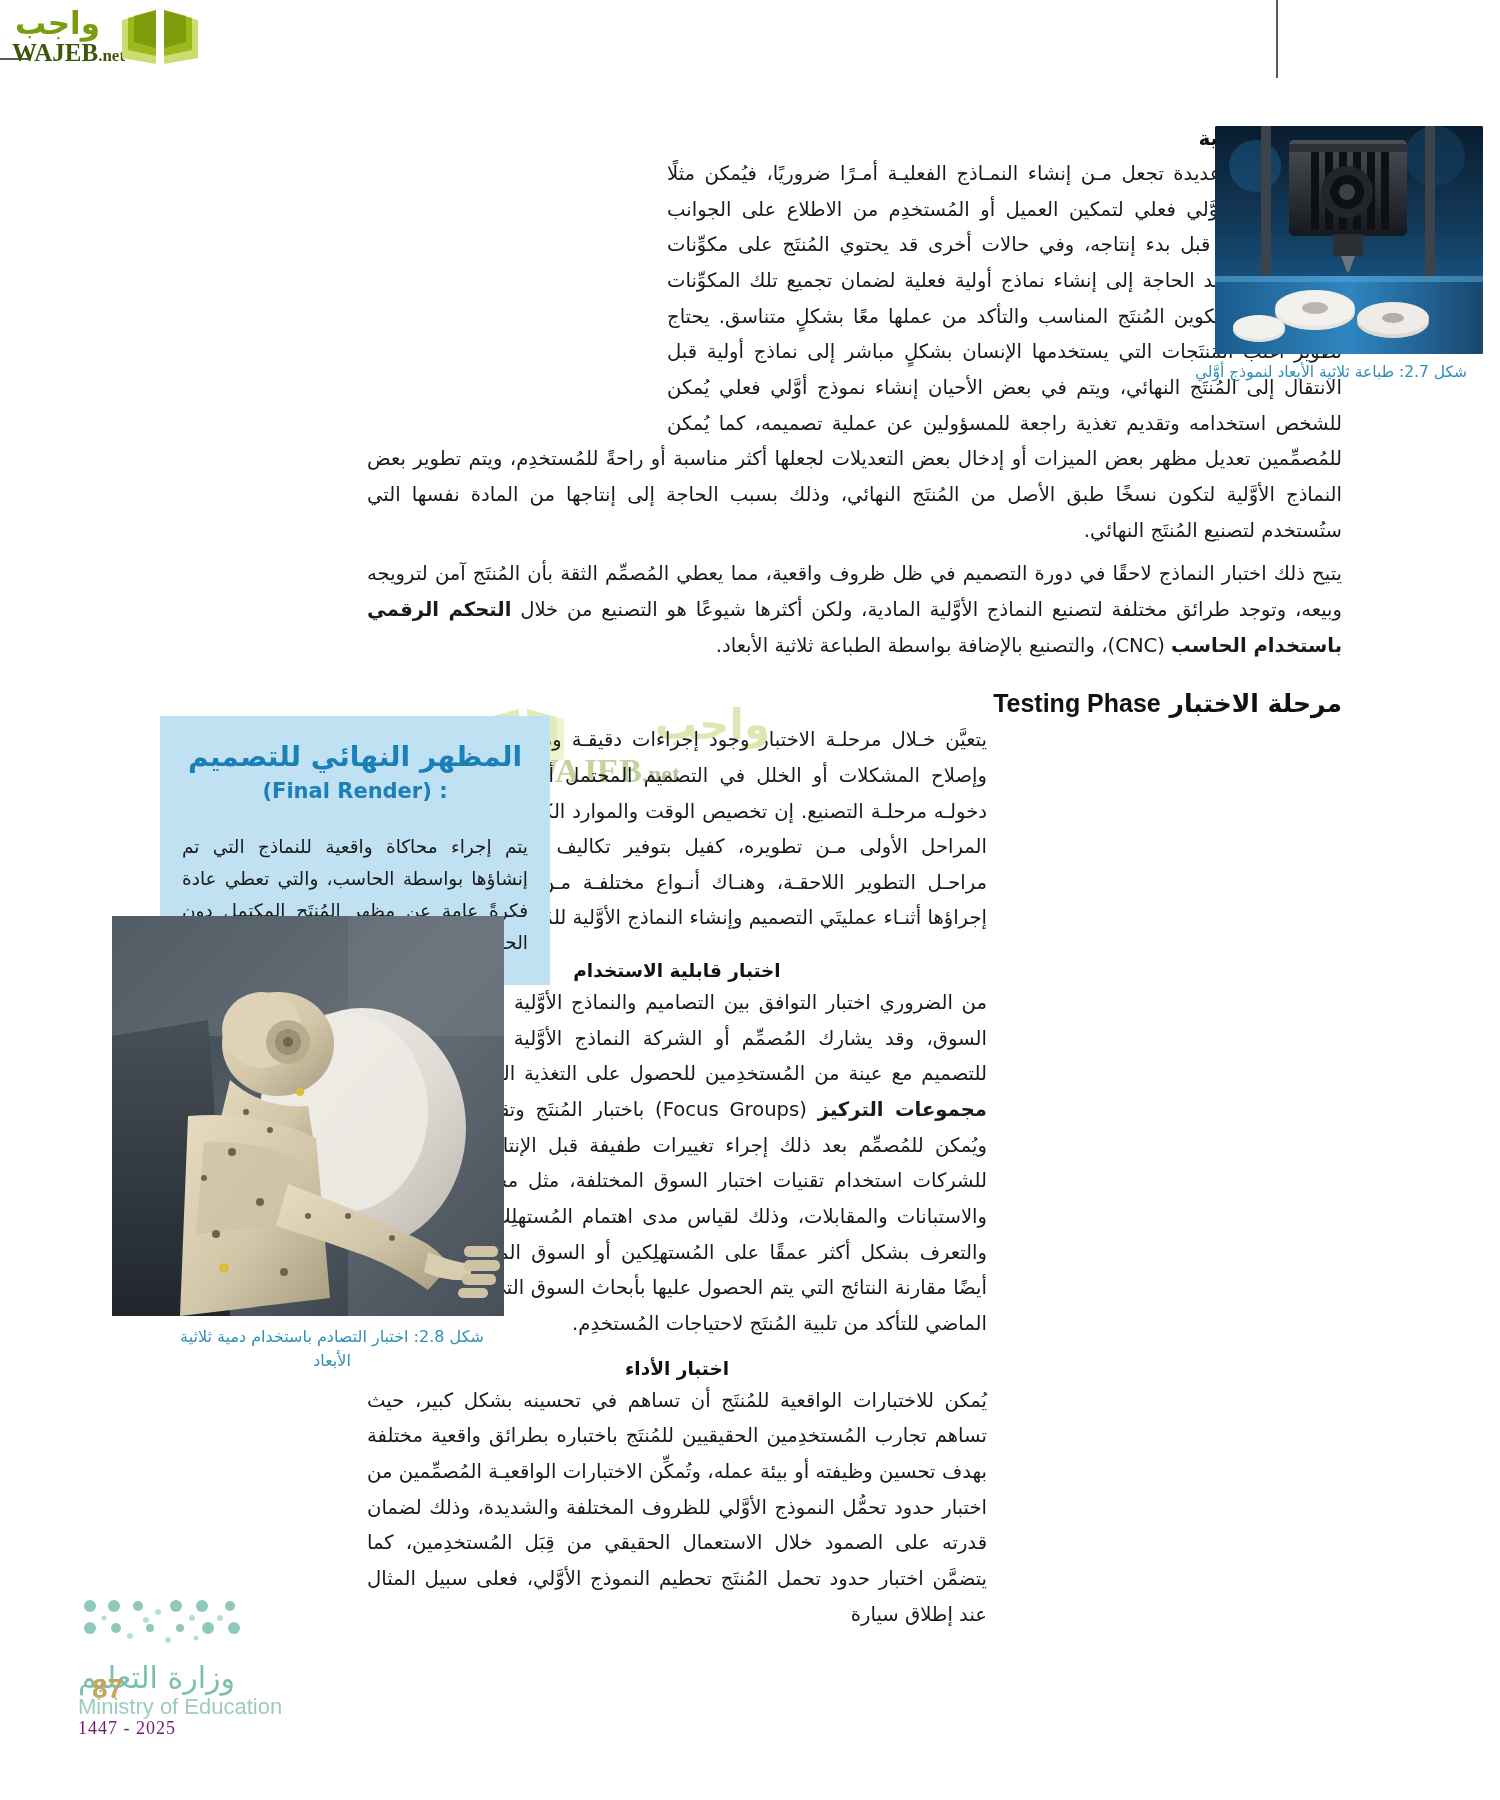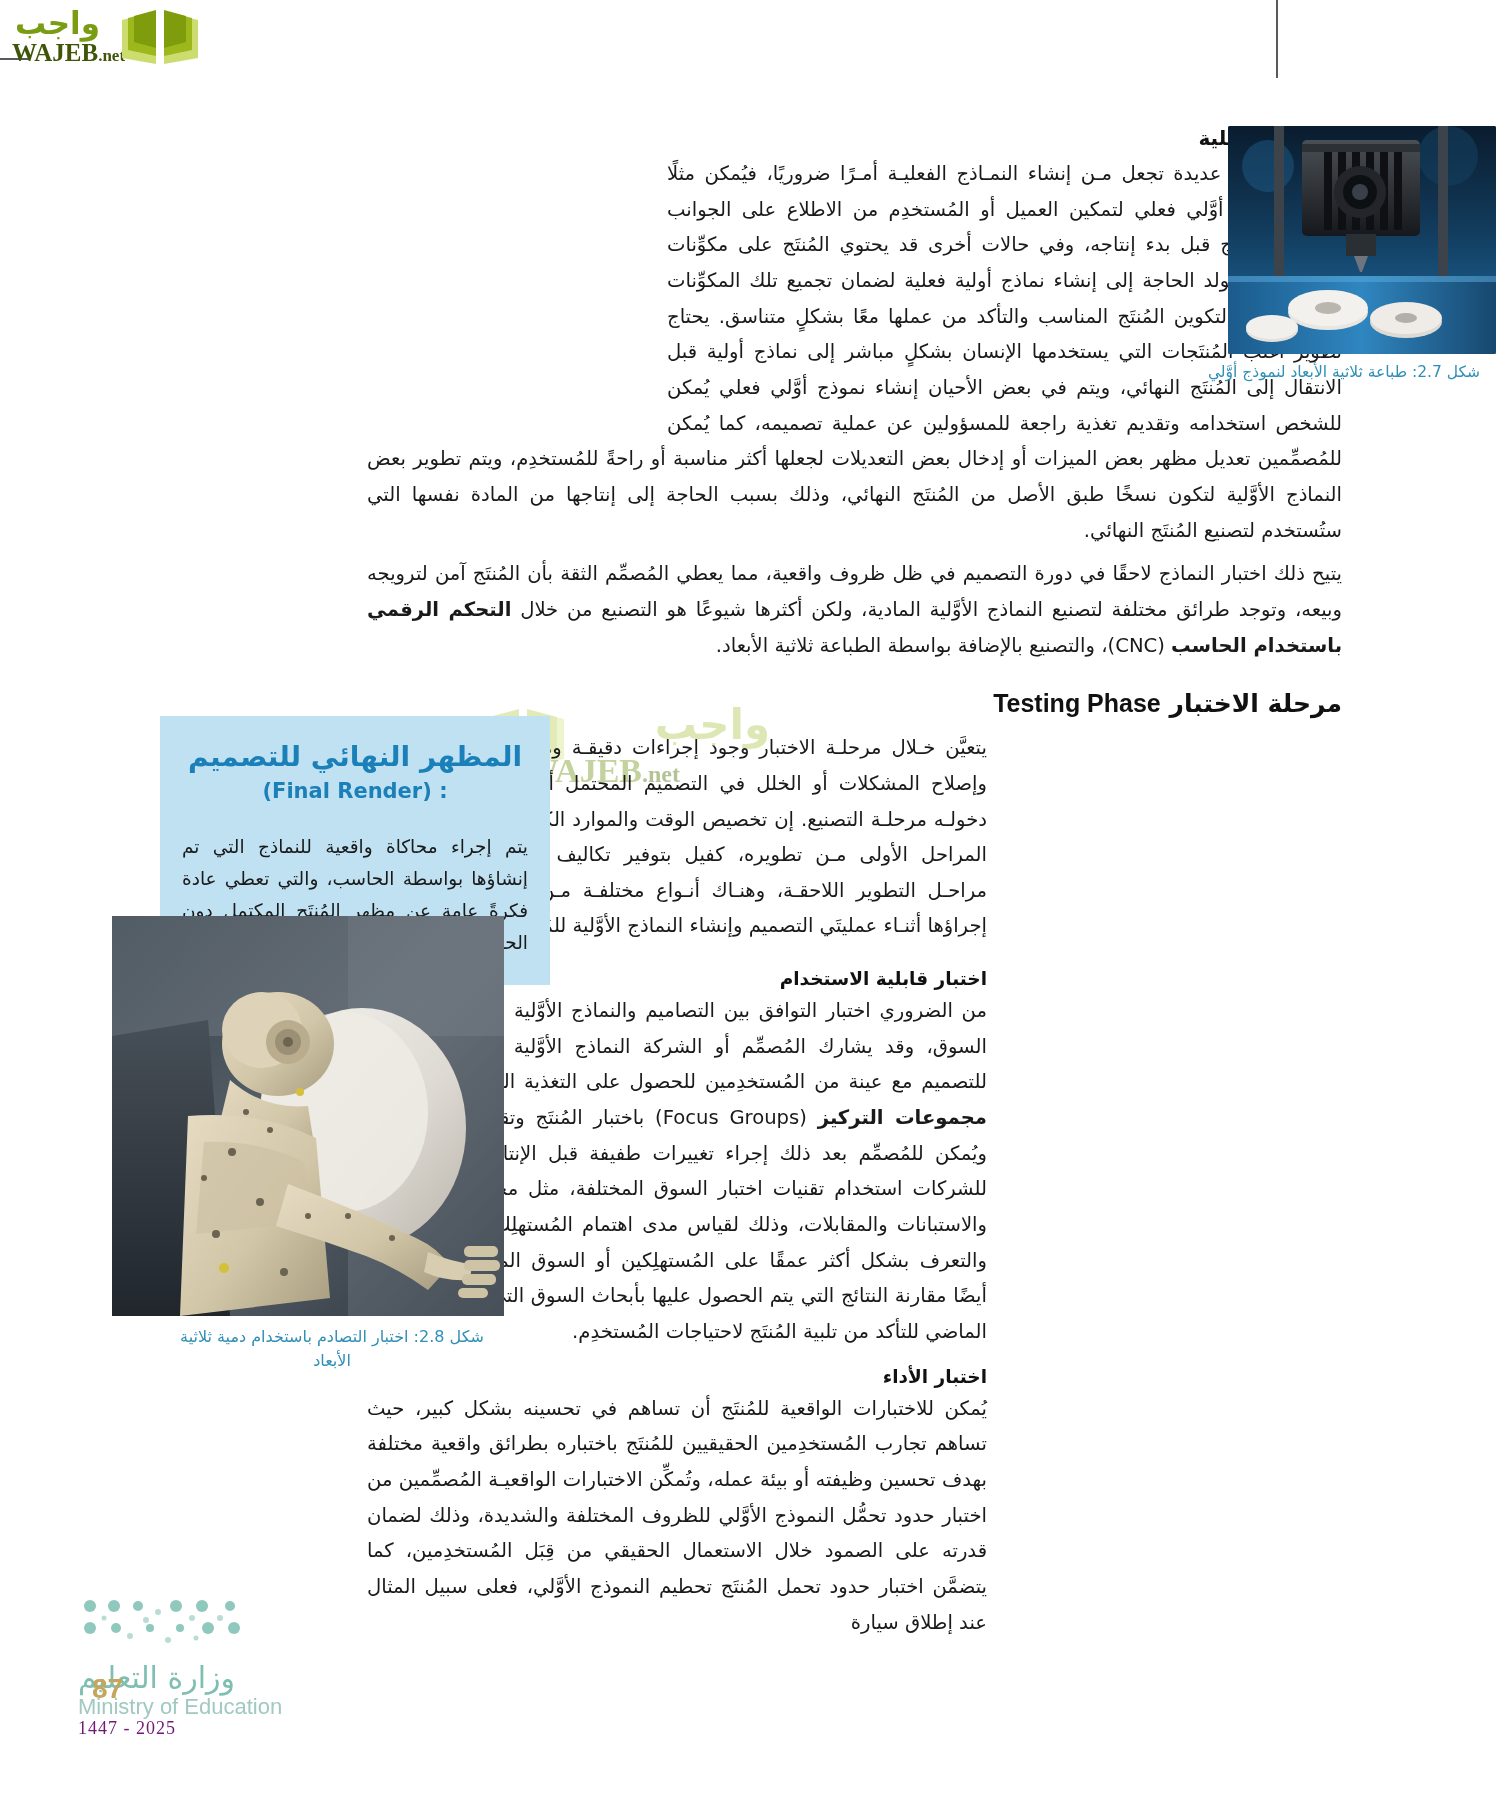--- a/index.html
+++ b/index.html
@@ -145,21 +145,21 @@
     text-align: justify;
     direction: rtl;
     margin: 0 0 8px 0;
     text-justify: inter-word;
   }
   p.body-text b { font-weight: bold; }
 
   
   #figure-27 {
     position: absolute;
-    right: 4px;
+    right: 17px;
     top: 126px;
     width: 304px;
     z-index: 3;
   }
   #figure-27 .photo {
     width: 268px;
     height: 228px;
     border-radius: 2px;
     overflow: hidden;
     position: relative;
@@ -174,33 +174,33 @@
     direction: rtl;
   }
 
   
   .phase-heading {
     font-size: 25px;
     font-weight: bold;
     color: #111;
     direction: rtl;
     text-align: right;
-    margin: 26px 0 12px 0;
+    margin: 26px 0 4px 0;
   }
   .phase-heading .en {
     font-family: "Liberation Sans", sans-serif;
     font-weight: bold;
   }
 
   .sub-heading {
     font-size: 18.5px;
     font-weight: bold;
     color: #111;
     direction: rtl;
-    text-align: right;
+    text-align: center;
     margin: 16px 0 4px 0;
   }
 
   
   #callout-final-render {
     position: absolute;
     left: 160px;
     top: 716px;
     width: 390px;
     background: #bfe1f2;

